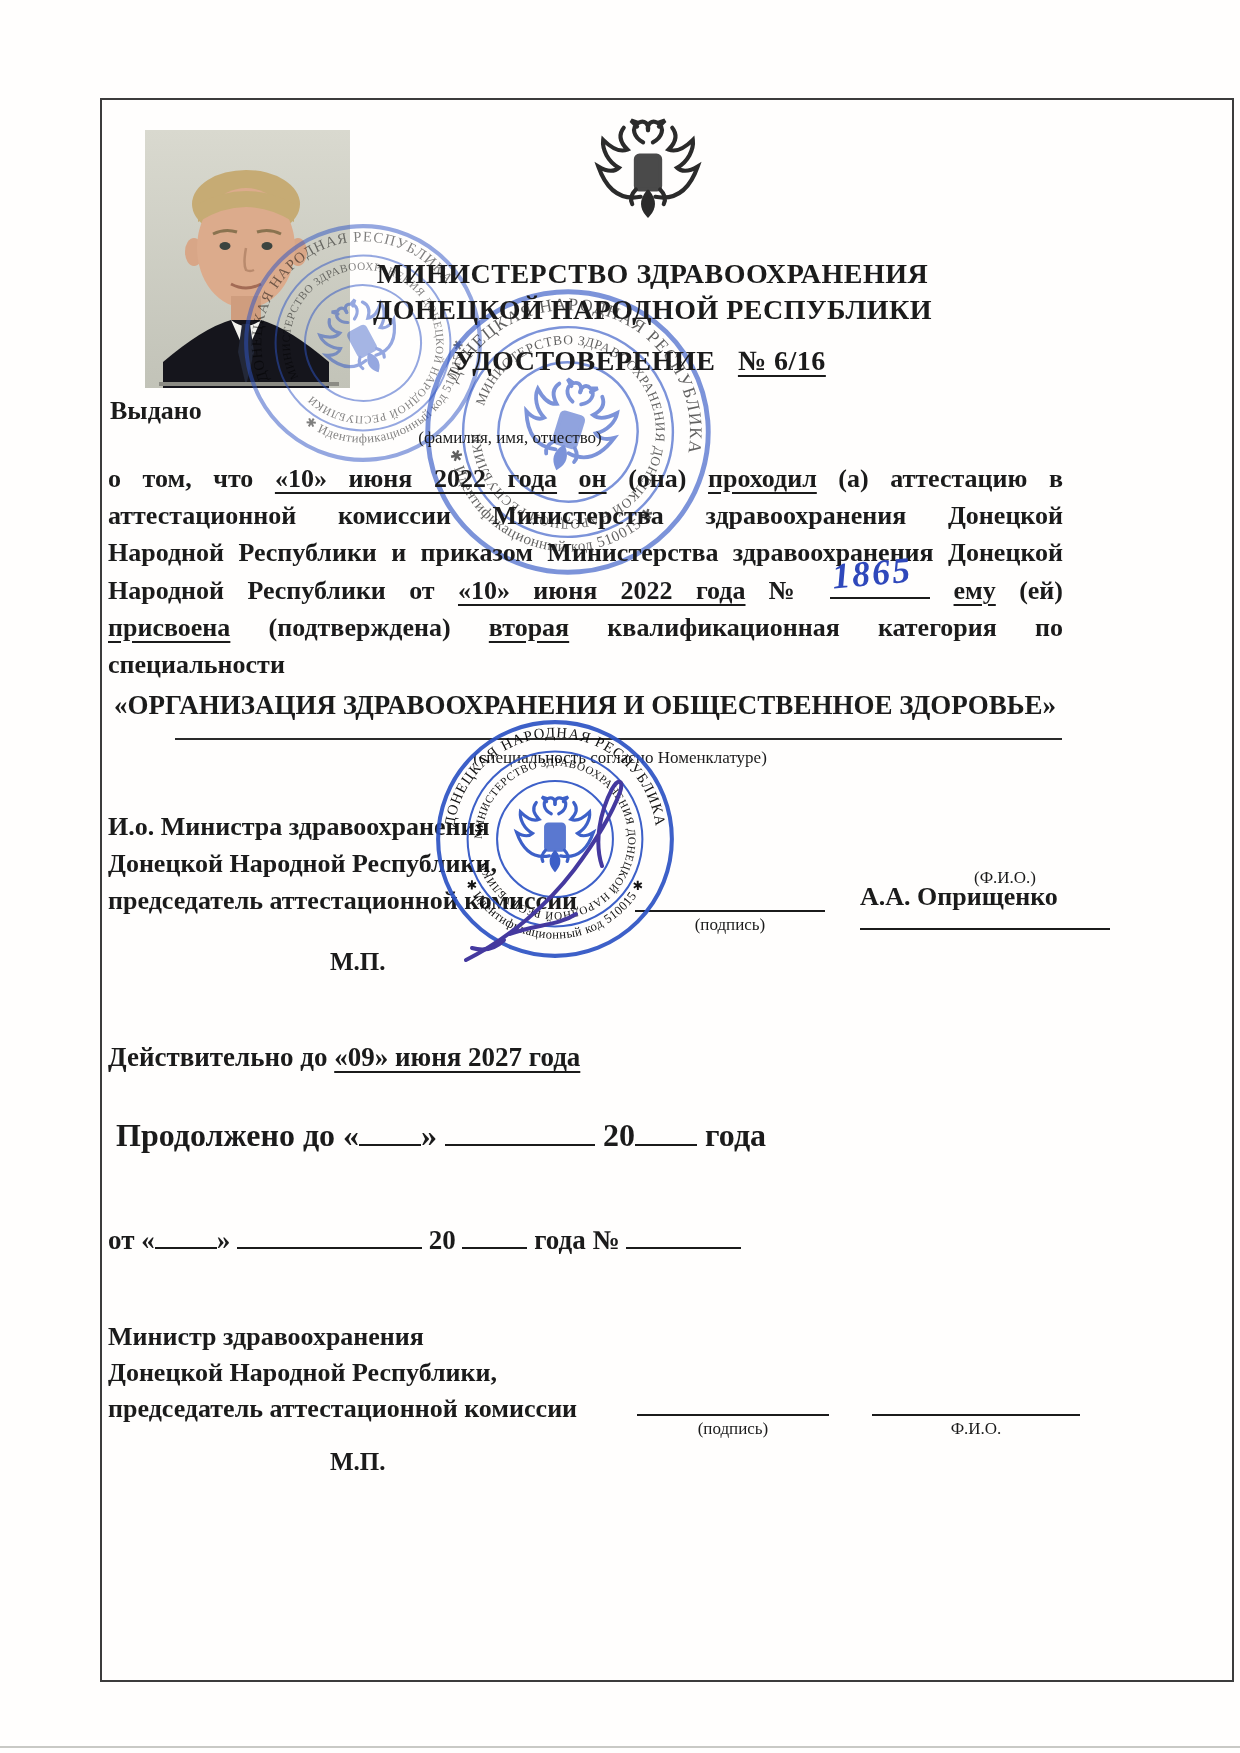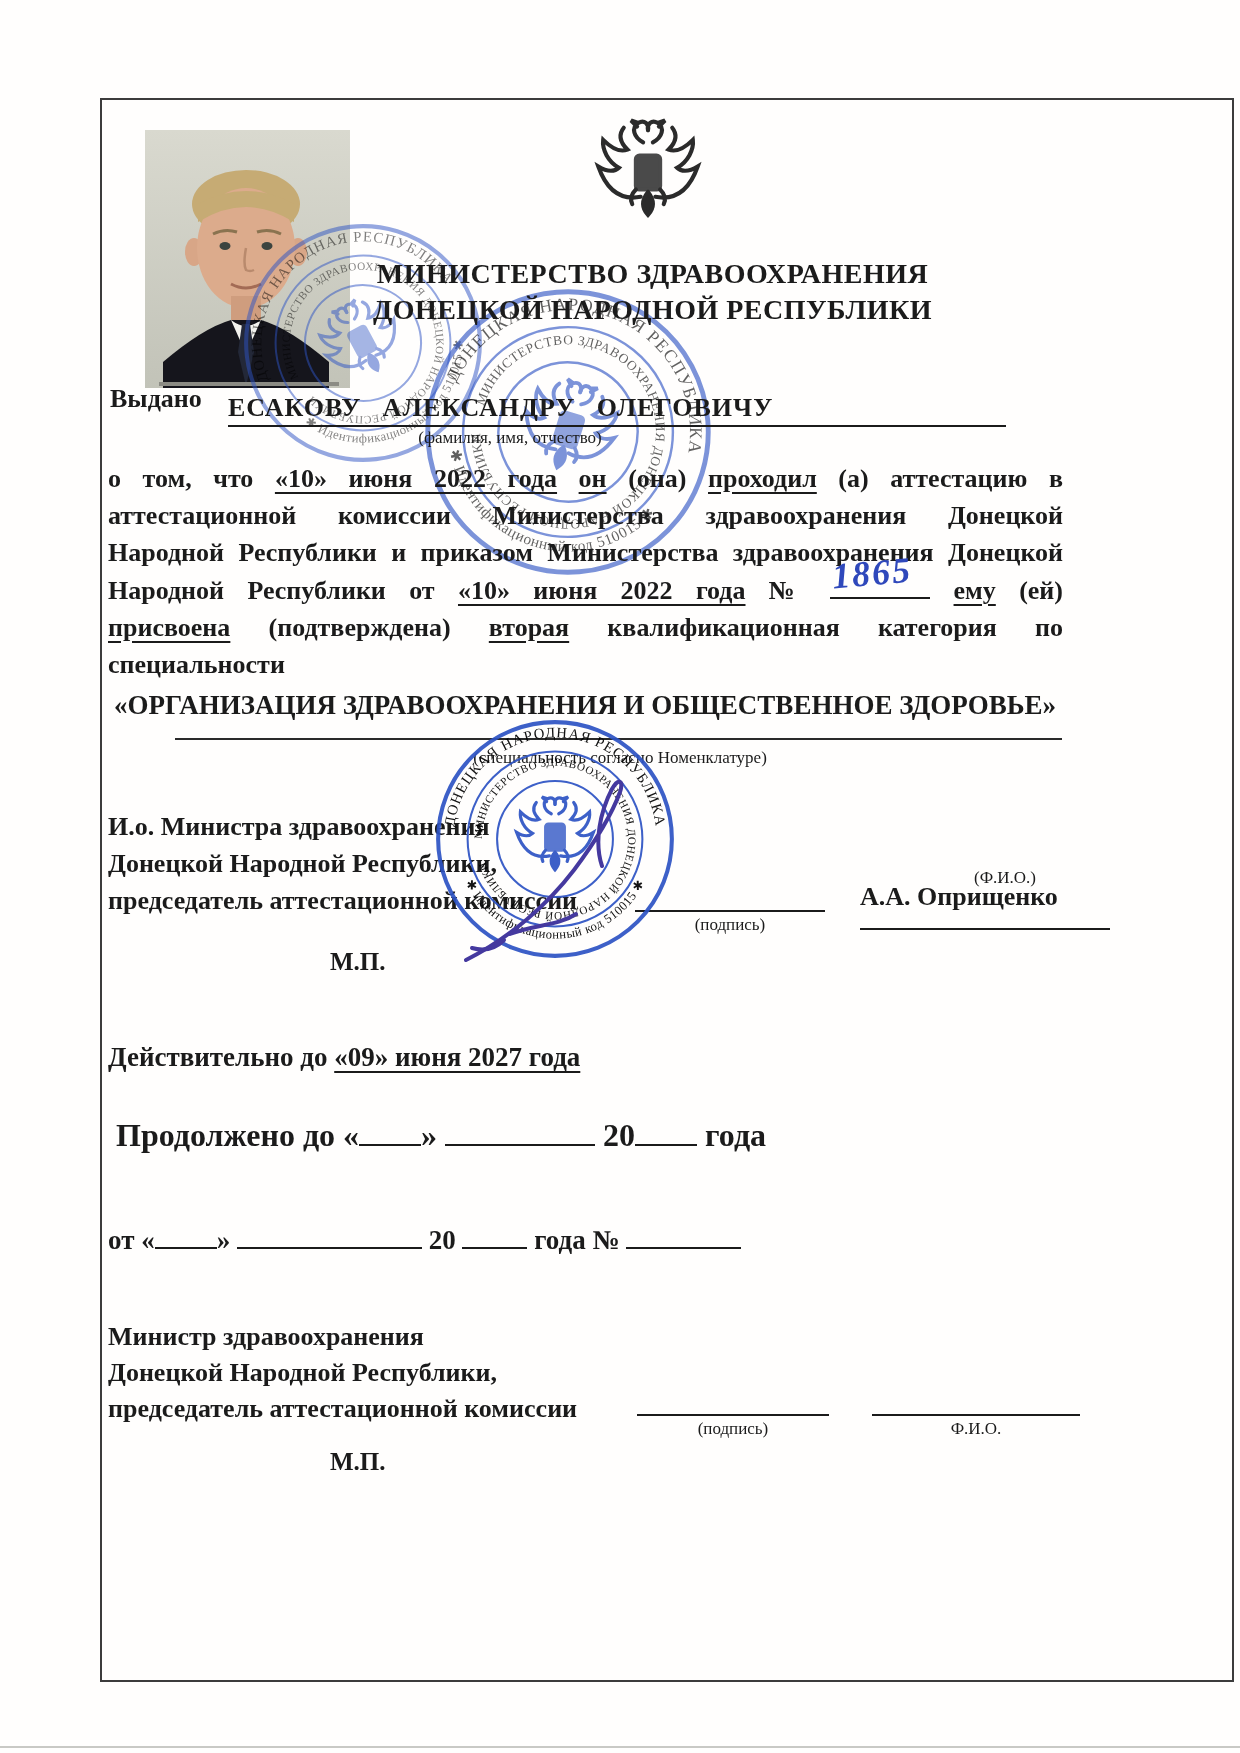--- a/index.html
+++ b/index.html
@@ -97,23 +97,27 @@
   <svg class="abs stamp stamp-faint-a" viewBox="0 0 246 246">
       <use href="#stampG"></use>
     </svg>
   <svg class="abs stamp stamp-faint-b" viewBox="0 0 246 246">
       <use href="#stampG"></use>
     </svg>
 
   <div class="abs hdr center" style="left:370px;top:294px;width:565px">ДОНЕЦКОЙ НАРОДНОЙ РЕСПУБЛИКИ</div>
   <div class="abs hdr center" style="left:370px;top:258px;width:565px">МИНИСТЕРСТВО ЗДРАВООХРАНЕНИЯ</div>
 
+  <div class="abs hdr center" style="left:360px;top:345px;width:560px">
+    <span>УДОСТОВЕРЕНИЕ</span>
+    <span>&nbsp;</span>
+    <span class="u">№ 6/16</span>
+  </div>
 
-  <div class="abs b" style="left:110px;top:384px;font-size:26px">Выдано</div>
-  <div class="abs b" style="left:228px;top:393px;width:778px;border-bottom:2px solid #1b1b1b;font-size:26px;letter-spacing:1px;word-spacing:14px;padding-bottom:2px">ЕСАКОВУ АЛЕКСАНДРУ ОЛЕГОВИЧУ</div>
+  <div class="abs b" style="left:110px;top:396px;font-size:26px">Выдано</div>
   <div class="abs caption center" style="left:310px;top:428px;width:400px">(фамилия, имя, отчество)</div>
 
   <div class="abs body-par" style="left:108px;top:460px;width:955px"><span>о том, что </span><span class="u">«10» июня 2022 года</span><span> </span><span class="u">он</span><span> (она) </span><span class="u">проходил</span><span> (а) аттестацию в аттестационной комиссии Министерства здравоохранения Донецкой Народной Республики и приказом Министерства здравоохранения  Донецкой Народной Республики от </span><span class="u">«10» июня 2022 года</span><span>  № </span><span class="blank" style="width: 100px;"><span class="hand">1865</span></span><span>  </span><span class="u">ему</span><span> (ей) </span><span class="u">присвоена</span><span> (подтверждена) </span><span class="u">вторая</span><span> квалификационная категория по специальности</span></div>
 
   <div class="abs b center" style="left:110px;top:690px;width:950px;font-size:27px">«ОРГАНИЗАЦИЯ ЗДРАВООХРАНЕНИЯ И ОБЩЕСТВЕННОЕ ЗДОРОВЬЕ»</div>
   <div class="abs" style="left:175px;top:738px;width:887px;border-top:2px solid #2a2a2a"></div>
   <div class="abs caption center" style="left:300px;top:748px;width:640px">(специальность согласно Номенклатуре)</div>
 
   <div class="abs b" style="left:108px;top:812px;font-size:26px">И.о. Министра здравоохранения</div>
   <div class="abs b" style="left:108px;top:849px;font-size:26px">Донецкой Народной Республики,</div>

